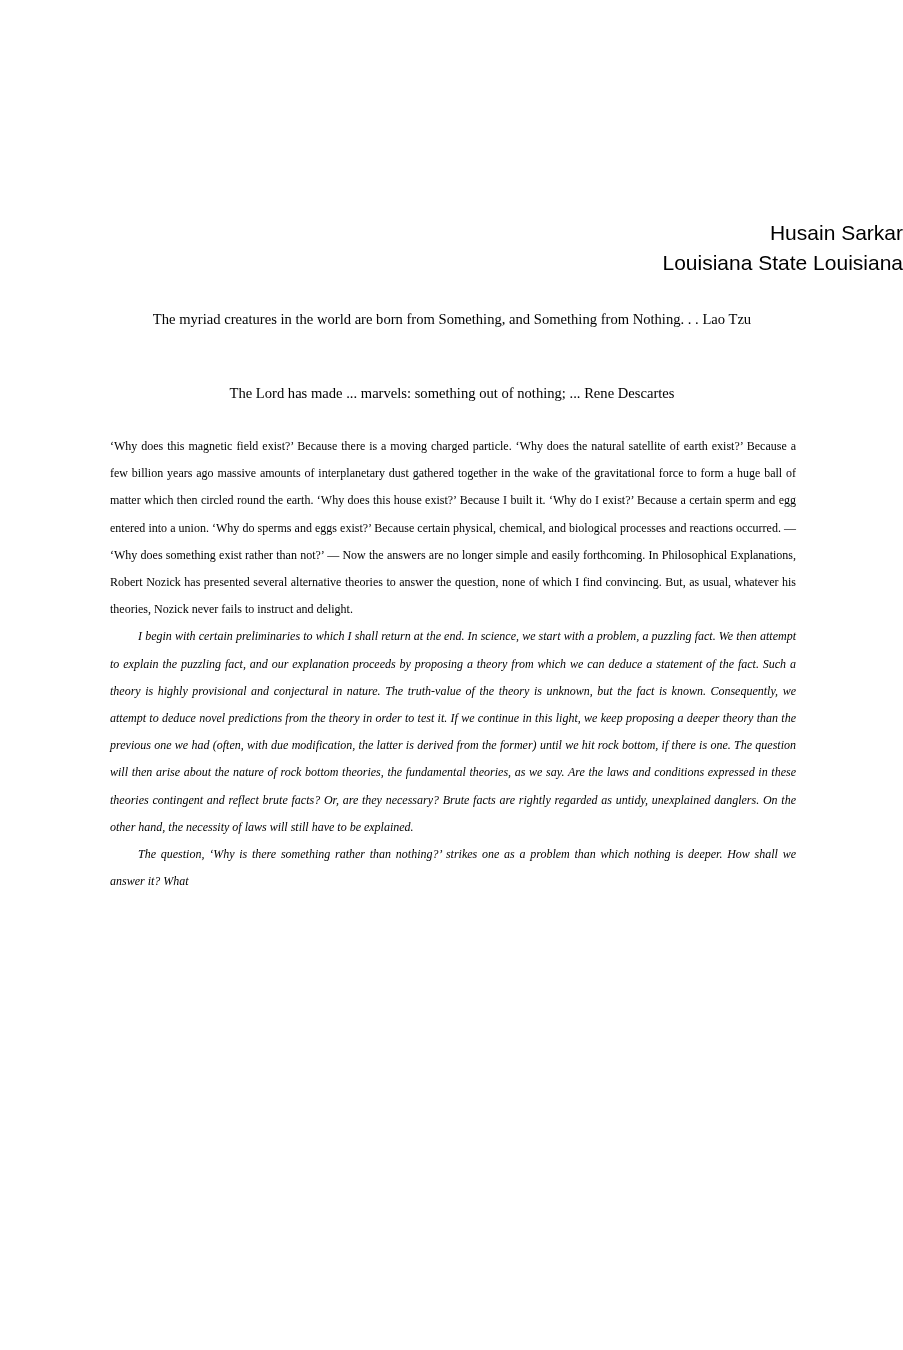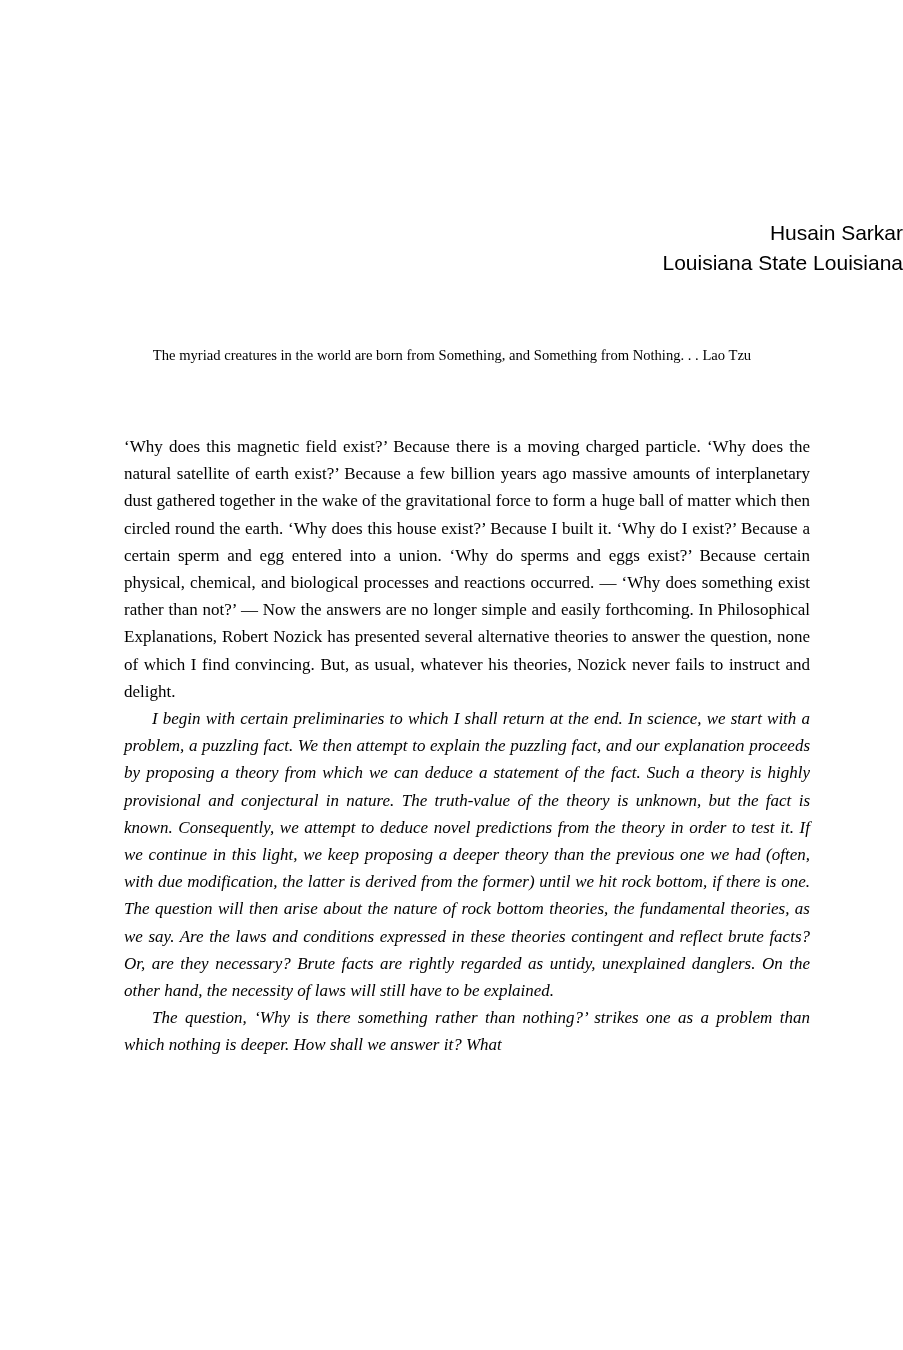--- a/index.html
+++ b/index.html
@@ -54,40 +54,39 @@
   .author-name { display: block; }
   .author-affil { display: block; }
 
   
   .epigraph {
     position: absolute;
     text-align: center;
     font-family: "Liberation Serif", "DejaVu Serif", serif;
     font-size: 14.6px;
     line-height: 23px;
-    margin-top: 36px;
   }
   .epigraph-1 {
     left: 118px;
     top: 308px;
     width: 668px;
   }
   .epigraph-2 {
     left: 104px;
     top: 382px;
     width: 696px;
   }
 
   
   .body-text {
     position: absolute;
-    left: 124px;
+    left: 110px;
     top: 433px;
     width: 686px;
-    font-size: 17px;
+    font-size: 12px;
     line-height: 27.2px;
     text-align: justify;
     text-justify: inter-word;
   }
   .body-text p {
     margin: 0;
     text-indent: 0;
   }
   .body-text p.indented {
     text-indent: 28px;
@@ -104,20 +103,21 @@
 <div class="page">
 
 
   <div class="author-block">
     <span class="author-name">Husain Sarkar</span>
     <span class="author-affil">Louisiana State Louisiana</span>
   </div>
 
   <div class="epigraph epigraph-1">The myriad creatures in the world are born from Something, and Something from Nothing. . . Lao Tzu</div>
 
+  <div class="epigraph epigraph-2">The Lord has made ... marvels:  something out of nothing; ... Rene Descartes</div>
 
   <div class="body-text">
     <p>‘Why does this magnetic field exist?’  Because there is a moving charged particle.  ‘Why does the natural satellite of earth exist?’  Because a few billion years ago massive amounts of interplanetary dust gathered together in the wake of the gravitational force to form a huge ball of matter which then circled round the earth.  ‘Why does this house exist?’  Because I built it. ‘Why do I exist?’  Because a certain sperm and egg entered into a union. ‘Why do sperms and eggs exist?’  Because certain physical, chemical, and biological processes and reactions occurred. — ‘Why does something exist rather than not?’ — Now the answers are no longer simple and easily forthcoming.  In Philosophical Explanations, Robert Nozick has presented several alternative theories to answer the question, none of which I find convincing.  But, as usual, whatever his theories, Nozick never fails to instruct and delight.</p>
     <p class="indented">I begin with certain preliminaries to which I shall return at the end.  In science, we start with a problem, a puzzling fact. We then attempt to explain the puzzling fact, and our explanation proceeds by proposing a theory from which we can deduce a statement of the fact. Such a theory is highly provisional and conjectural in nature.  The truth-value of the theory is unknown, but the fact is known. Consequently, we attempt to deduce novel predictions from the theory in order to test it. If we continue in this light, we keep proposing a deeper theory than the previous one we had (often, with due modification, the latter is derived from the former) until we hit rock bottom, if there is one.  The question will then arise about the nature of rock bottom theories, the fundamental theories, as we say.  Are the laws and conditions expressed in these theories contingent and reflect brute facts? Or, are they necessary?  Brute facts are rightly regarded as untidy, unexplained danglers.  On the other hand, the necessity of laws will still have to be explained.</p>
     <p class="indented">The question, ‘Why is there something rather than nothing?’ strikes one as a problem than which nothing is deeper.  How shall we answer it?  What</p>
   </div>
 
 </div>
 
 </body></html>

